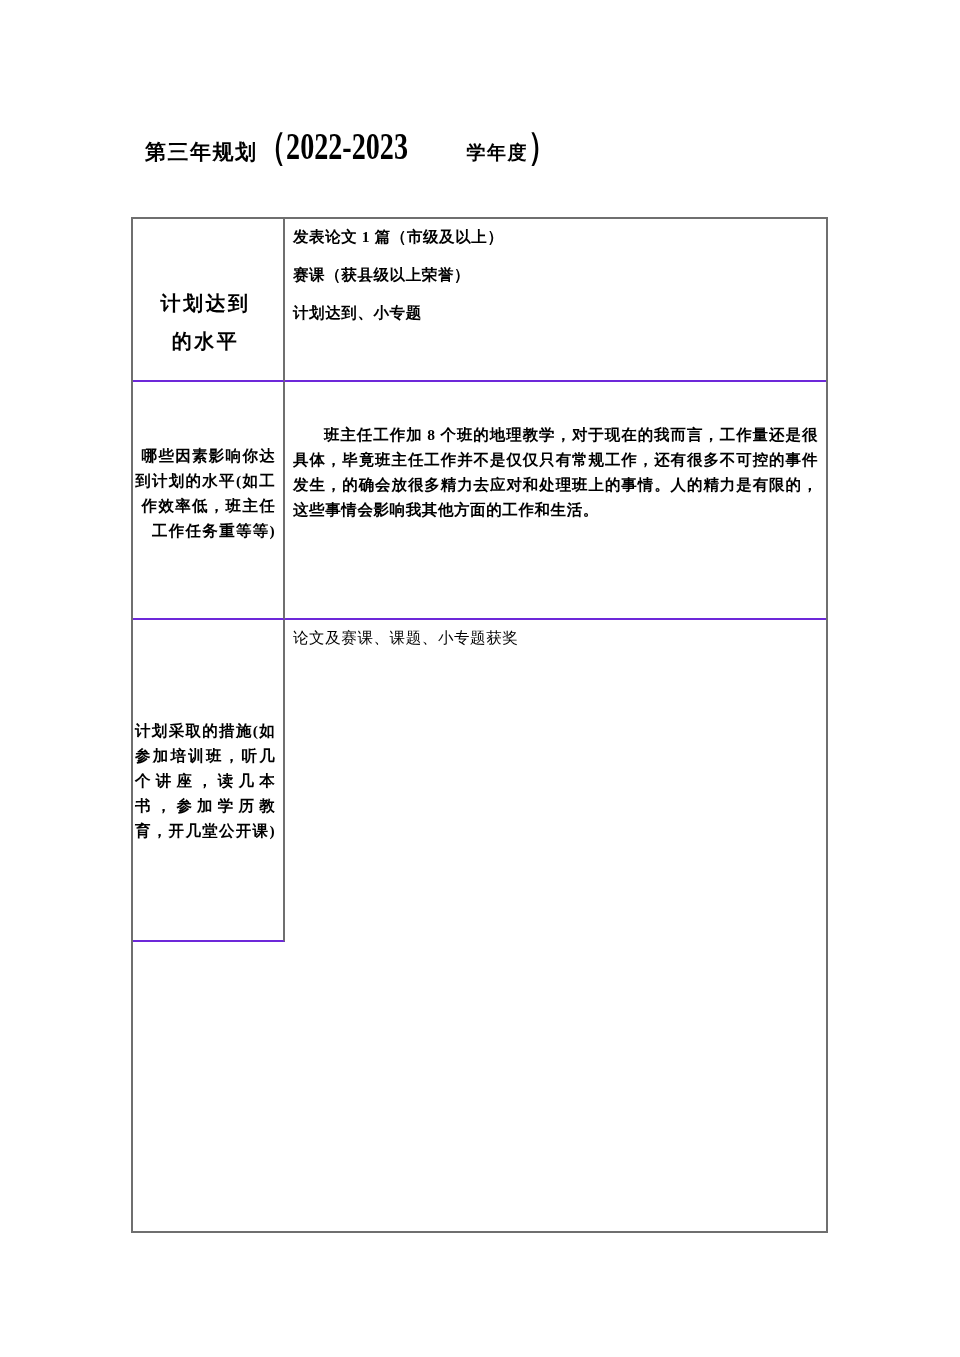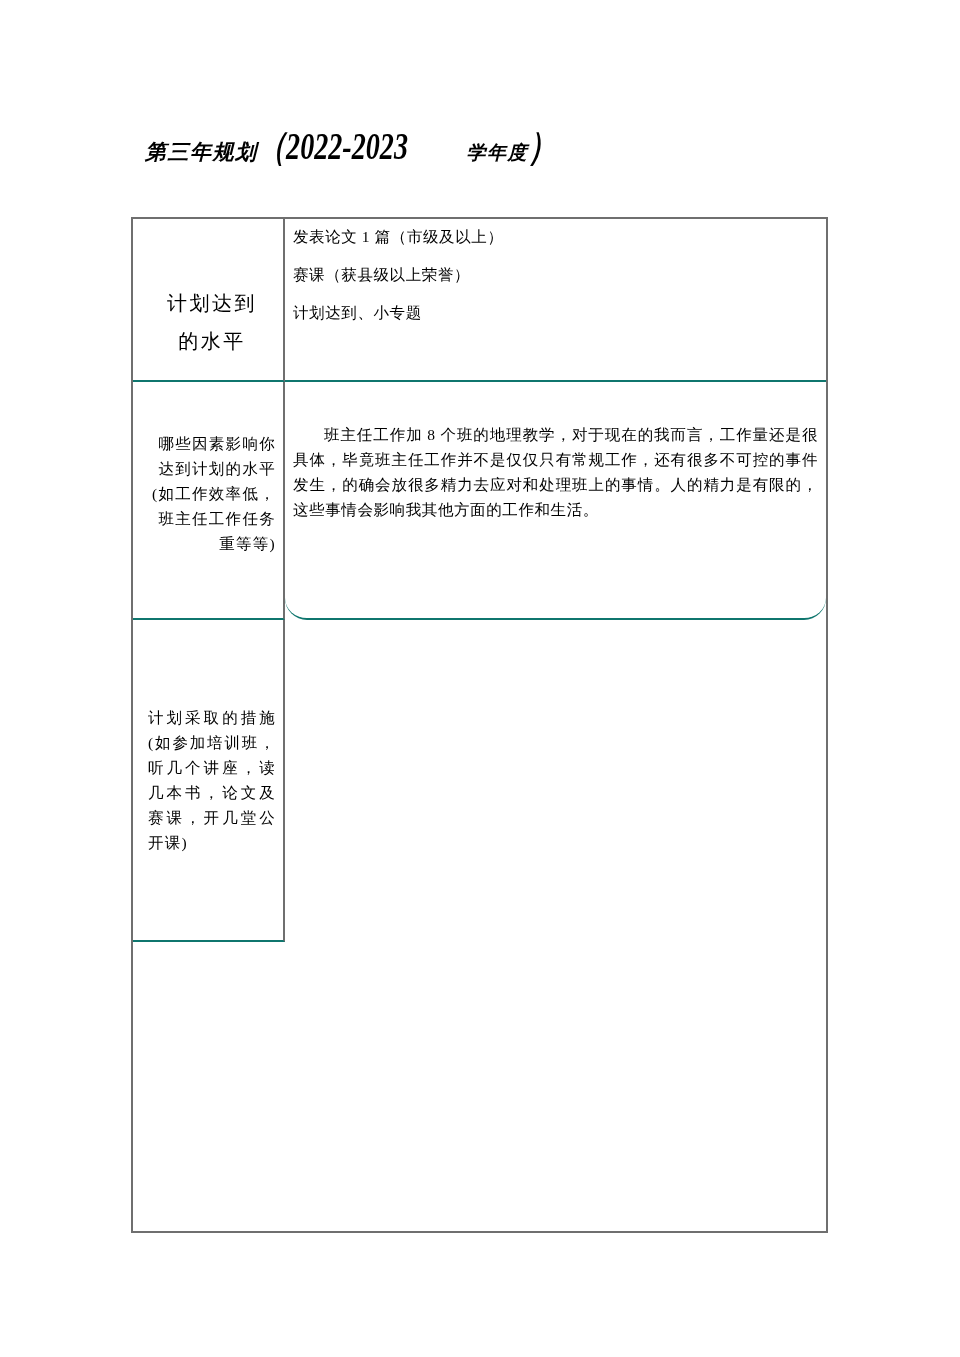--- a/index.html
+++ b/index.html
@@ -11,21 +11,20 @@
     color: #000000;
     overflow: hidden;
   }
 
   
   .doc-title {
     position: absolute;
     left: 145px; top: 121px;
     white-space: nowrap;
     font-weight: 700;
-    font-style: italic;
   }
   .doc-title .t-zh {
     font-size: 21px;
     letter-spacing: 1.5px;
     vertical-align: baseline;
   }
   .doc-title .t-big {
     font-size: 38px;
     font-weight: 600;
     letter-spacing: 0px;
@@ -45,26 +44,26 @@
     display: grid;
     grid-template-columns: 152px 541px;
     grid-template-rows: 163px 238px 322px 289px;
   }
   .cell { overflow: hidden; }
   .hdr {
     border-right: 2px solid #6f6f6f;
     display: flex;
     flex-direction: column;
     justify-content: center;
-    padding-left: 15px; padding-right: 7px;
+    padding-left: 2px; padding-right: 7px;
     font-size: 15.5px;
     line-height: 25px;
     letter-spacing: 1.3px;
   }
-  .rb { border-bottom: 2px solid #0f766e; }
+  .rb { border-bottom: 2px solid #6d28d9; font-weight: bold; }
 
   .hdr-1 {
     font-size: 20px;
     line-height: 38px;
     letter-spacing: 2.5px;
     text-align: center;
     padding-top: 44px;
   }
   .hdr-2 { text-align: right; padding-bottom: 14px; }
   .hdr-3, .hdr-4 {
@@ -74,21 +73,21 @@
 
   .bodycell {
     font-size: 15.5px;
     line-height: 25px;
     letter-spacing: 0.6px;
     padding-left: 8px;
     padding-right: 8px;
   }
   .body-1 { padding-top: 5px; }
   .body-1 .para { margin-bottom: 13px; }
-  .body-2 { padding-top: 40px; border-radius: 22px; }
+  .body-2 { padding-top: 40px; }
   .body-2 .para { text-indent: 2em; text-align: justify; text-justify: inter-character; }
   .body-3 { padding-top: 7px; }
   .body-3 .para { text-align: justify; text-justify: inter-character; }
   .body-4 { padding-top: 5px; }
 </style>
 </head>
 <body>
 
 <div class="doc-title">
   <span class="t-zh">第三年规划</span><span class="t-big">（2022-2023</span><span class="t-zh suffix"> 学年度</span><span class="t-big">）</span>
@@ -107,17 +106,20 @@
   </div>
 
   <div class="cell hdr hdr-2 rb">
     <div>哪些因素影响你达到计划的水平(如工作效率低，班主任工作任务重等等)</div>
   </div>
   <div class="cell bodycell body-2 rb">
     <div class="para">班主任工作加 8 个班的地理教学，对于现在的我而言，工作量还是很具体，毕竟班主任工作并不是仅仅只有常规工作，还有很多不可控的事件发生，的确会放很多精力去应对和处理班上的事情。人的精力是有限的，这些事情会影响我其他方面的工作和生活。</div>
   </div>
 
   <div class="cell hdr hdr-3 rb">
-    <div>计划采取的措施(如参加培训班，听几个讲座，读几本书，论文及赛课，开几堂公开课)</div>
+    <div>计划采取的措施(如参加培训班，听几个讲座，读几本书，参加学历教育，开几堂公开课)</div>
   </div>
 
+  <div class="cell bodycell body-4">
+    <div class="para">论文及赛课、课题、小专题获奖</div>
+  </div>
 
 </div>
 
 </body></html>

